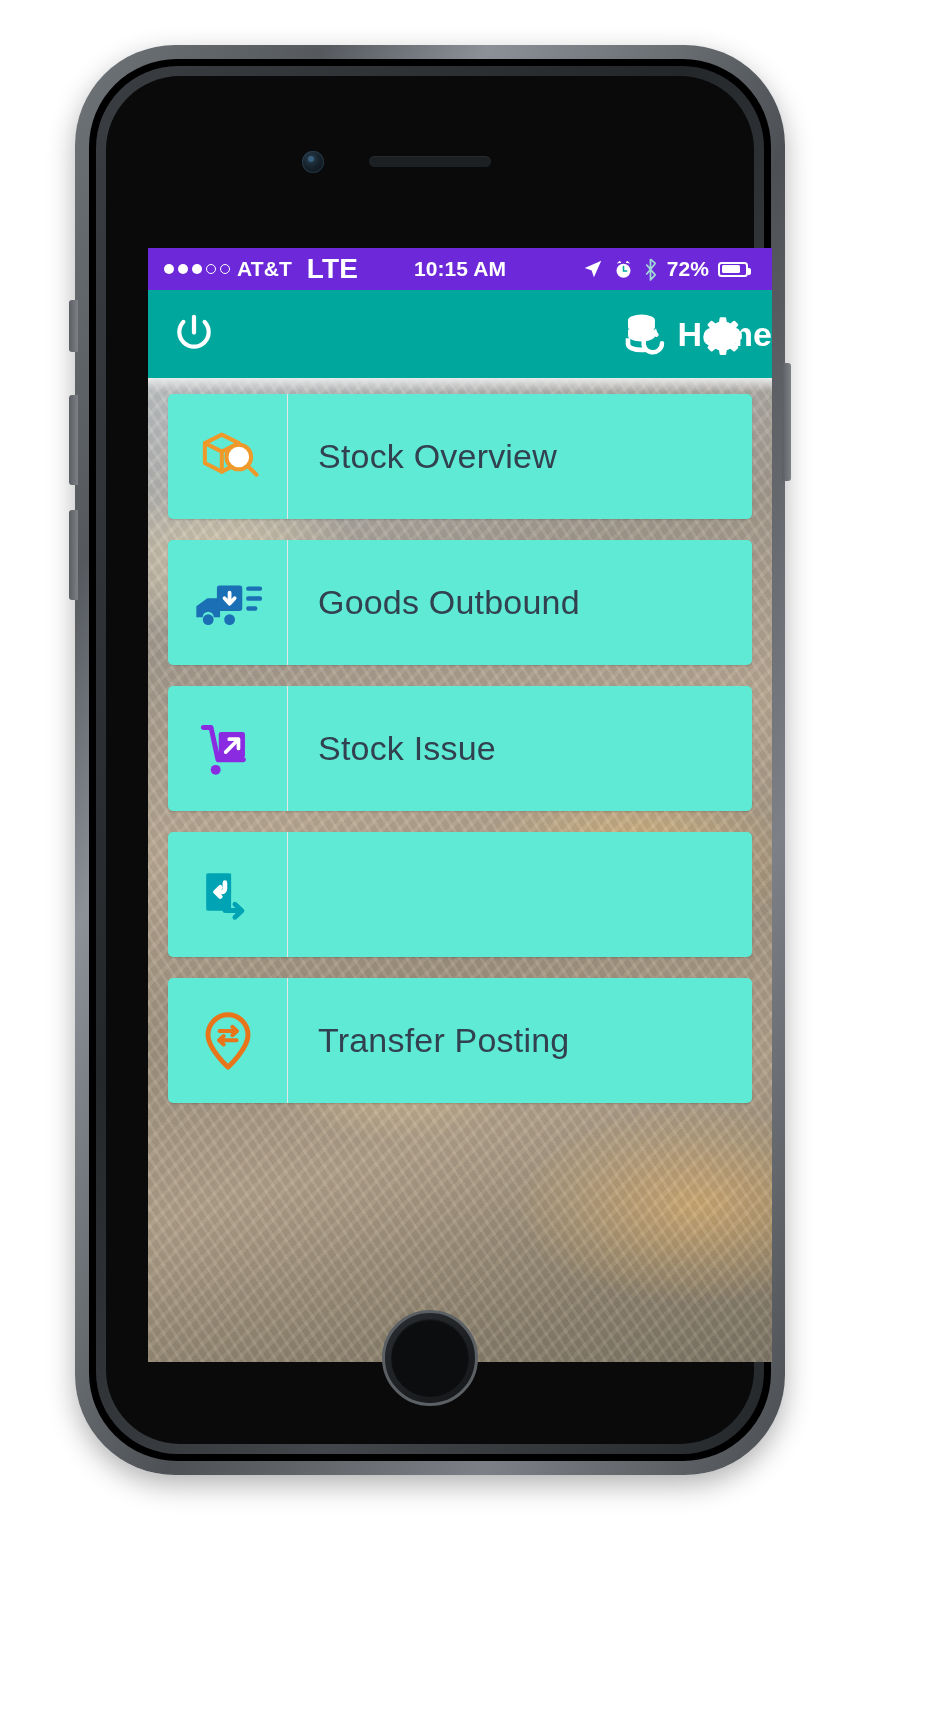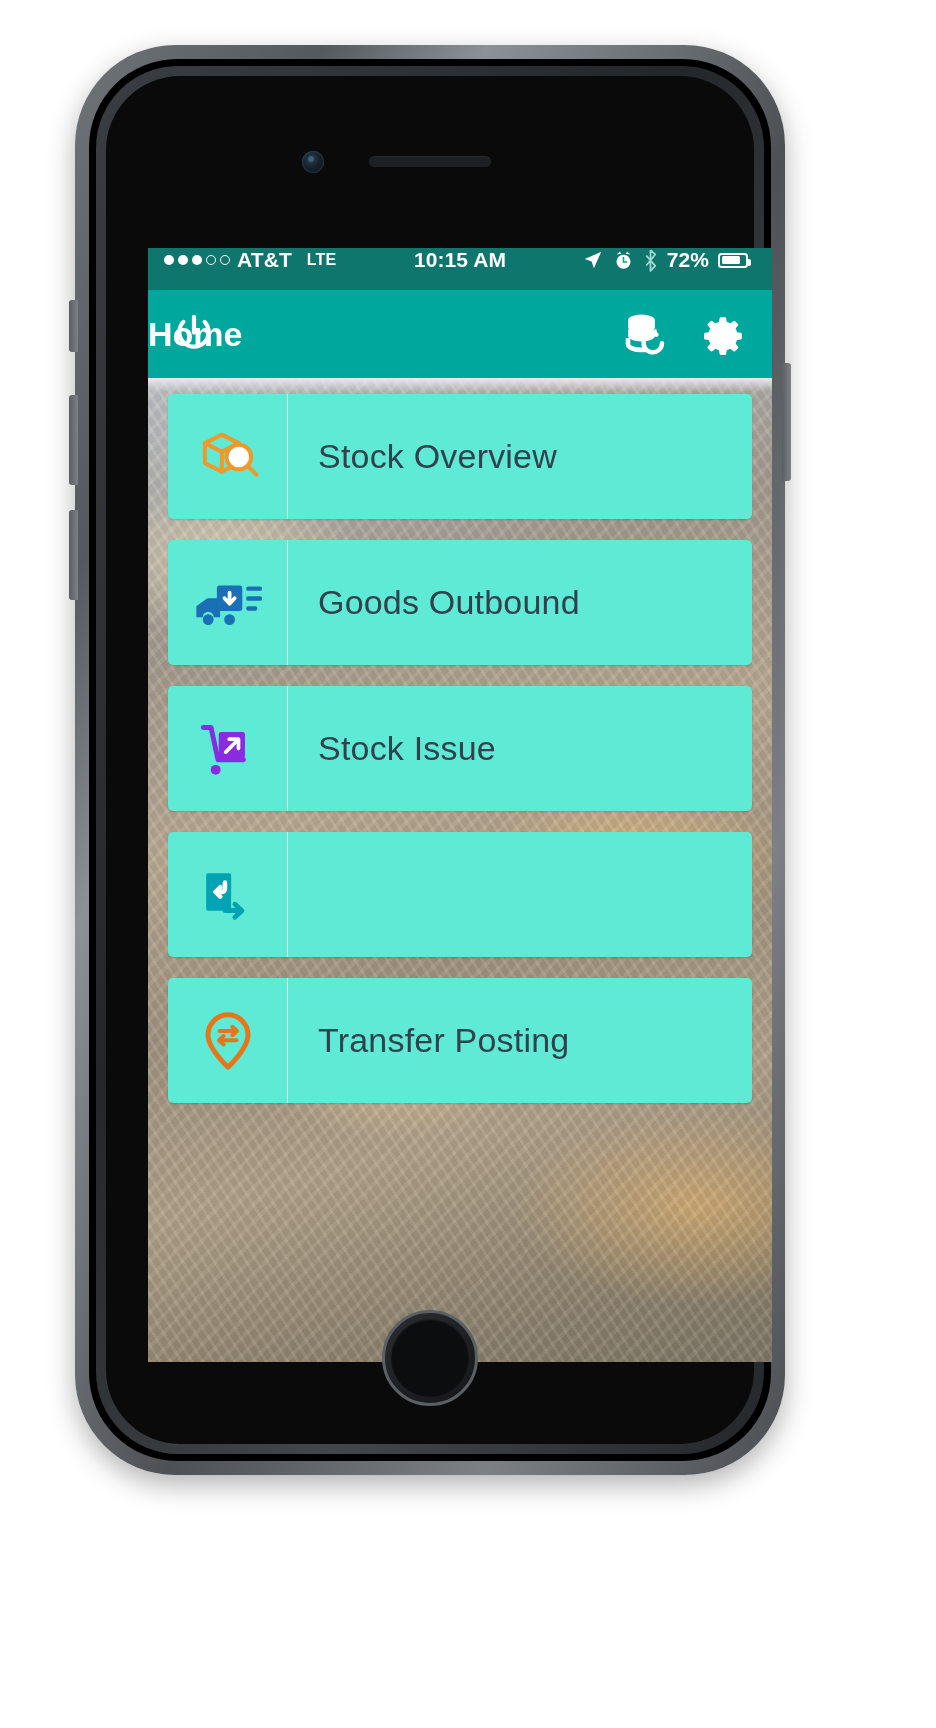--- a/index.html
+++ b/index.html
@@ -74,46 +74,46 @@
   .bg-photo:after{ content:""; position:absolute; inset:0;
     background:
       repeating-linear-gradient(58deg, rgba(255,255,255,.10) 0 3px, rgba(0,0,0,.05) 3px 9px),
       repeating-linear-gradient(-46deg, rgba(255,245,210,.10) 0 4px, rgba(40,35,30,.06) 4px 12px);
     opacity:.65;
   }
 
   
   .statusbar{
     position:absolute; left:0; top:0; width:100%; height:42px;
-    background:#0f766e; color:#fff;
-    display:flex; align-items:flex-start; font-size:21px; font-weight:bold;
+    background:#6d28d9; color:#fff;
+    display:flex; align-items:center; font-size:21px; font-weight:bold;
     letter-spacing:.1px;
     gap:30px;
   }
   .sb-left{ display:flex; align-items:center; gap:7px; padding-left:16px; min-width:0; }
   .dots{ display:flex; align-items:center; gap:4px; }
   .dot{ width:10px; height:10px; border-radius:50%; }
   .dot.on{ background:#fff; }
   .dot.off{ background:transparent; border:1.6px solid #fff; width:10px; height:10px; }
   .carrier{ font-size:21px; font-weight:bold; }
-  .netw{ font-size:16px; font-weight:bold; margin-left:8px; }
+  .netw{ font-size:28px; font-weight:bold; margin-left:8px; }
   .sb-center{ position:absolute; left:0; right:0; text-align:center; font-size:21px; font-weight:bold; pointer-events:none; }
   .sb-right{ margin-left:auto; display:flex; align-items:center; gap:9px; padding-right:24px; }
   .pct{ font-size:21px; font-weight:bold; }
   .batt{ width:30px; height:15px; border:2px solid #fff; border-radius:3.5px; position:relative; }
   .batt:after{ content:""; position:absolute; right:-5px; top:4px; width:3px; height:7px;
     background:#fff; border-radius:0 2px 2px 0; }
   .batt i{ position:absolute; left:1.5px; top:1.5px; bottom:1.5px; width:70%; background:#fff; border-radius:1.5px; display:block; }
 
   
   .navbar{
     position:absolute; left:0; top:42px; width:100%; height:88px;
     background:#00a79d; display:flex; align-items:center;
   }
-  .nav-title{ position:absolute; left:0; right:0; text-align:left; color:#fff;
+  .nav-title{ position:absolute; left:0; right:0; text-align:right; color:#fff;
     font-size:34px; font-weight:bold; }
   .nav-left{ padding-left:24px; display:flex; align-items:center; }
   .nav-right{ margin-left:auto; display:flex; align-items:center; gap:30px; padding-right:26px; }
   .navbtn{ display:flex; align-items:center; justify-content:center; }
 
   
   .list{ position:absolute; left:0; top:130px; right:0; bottom:0; padding:16px 20px 0 20px; }
   .card{
     display:flex; align-items:stretch; height:125px;
     background:#5eead4; border-radius:5px; margin-bottom:21px;

